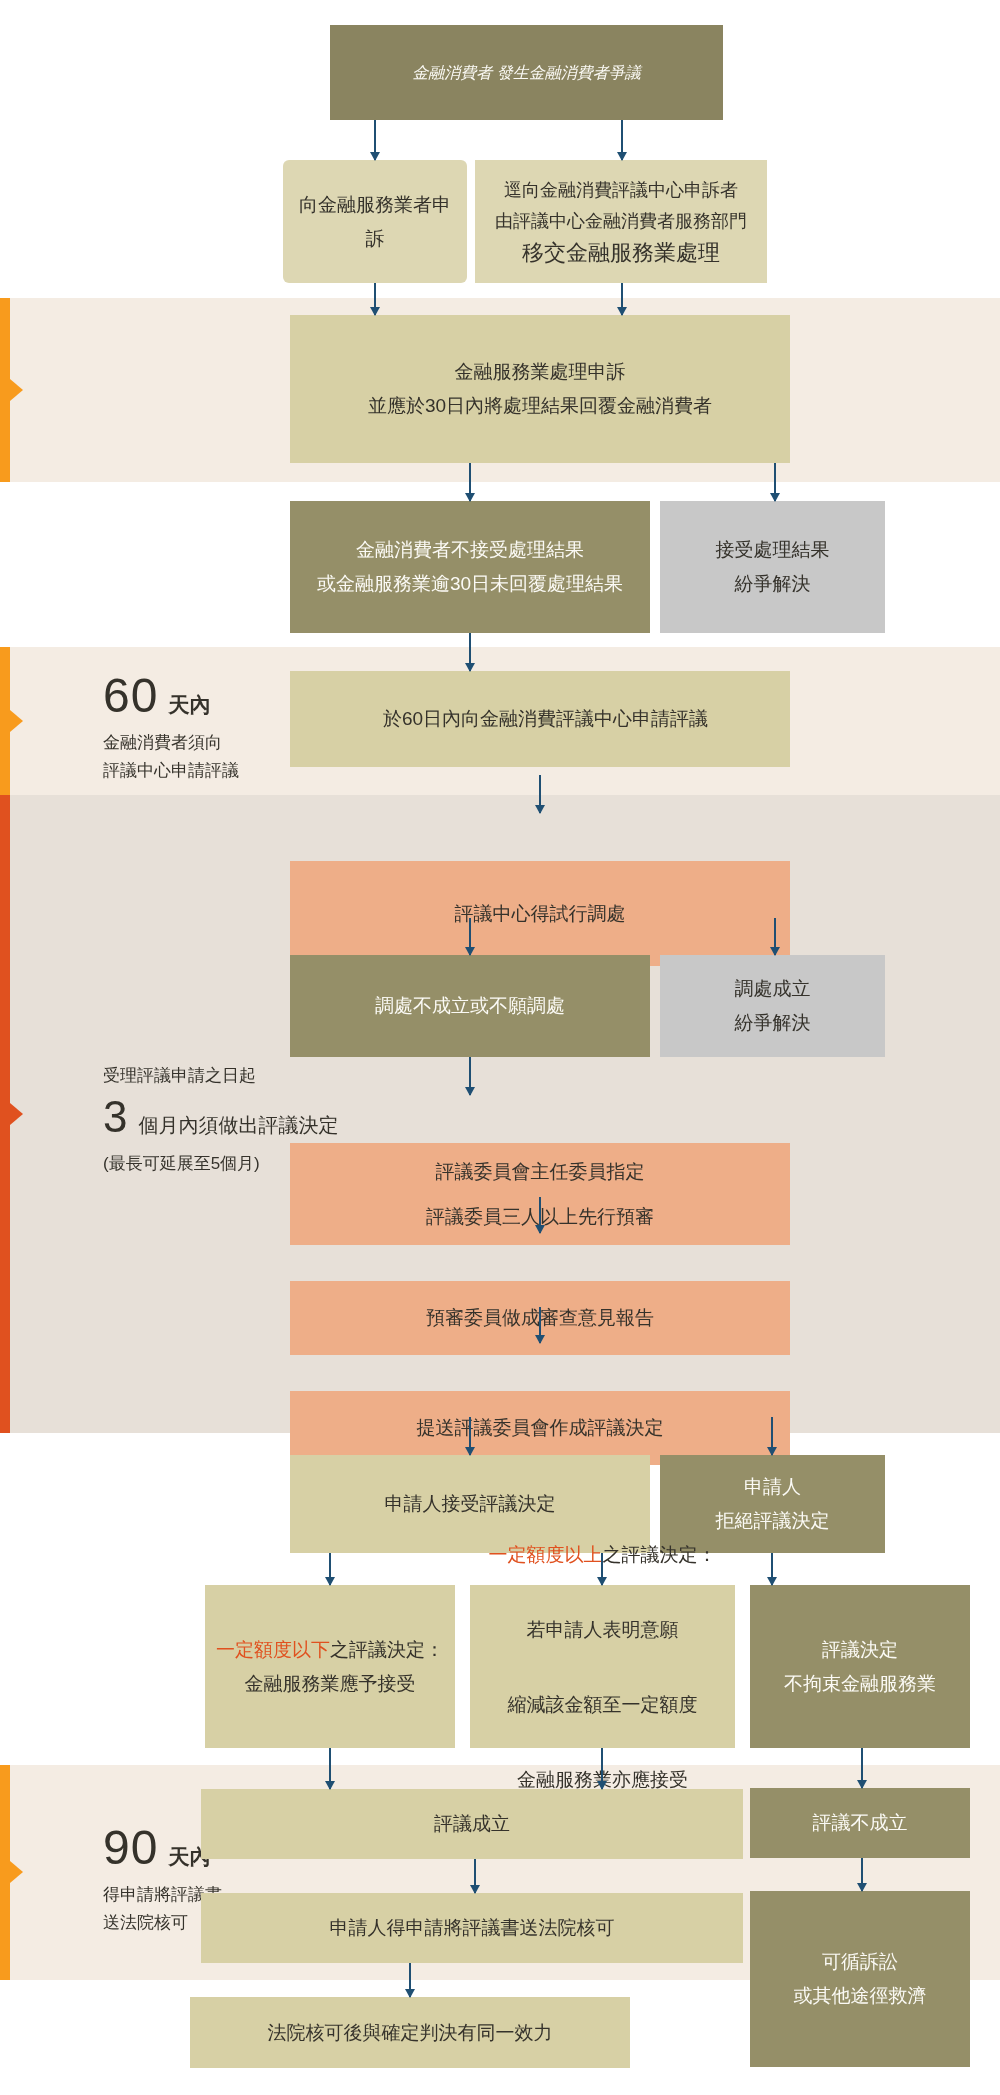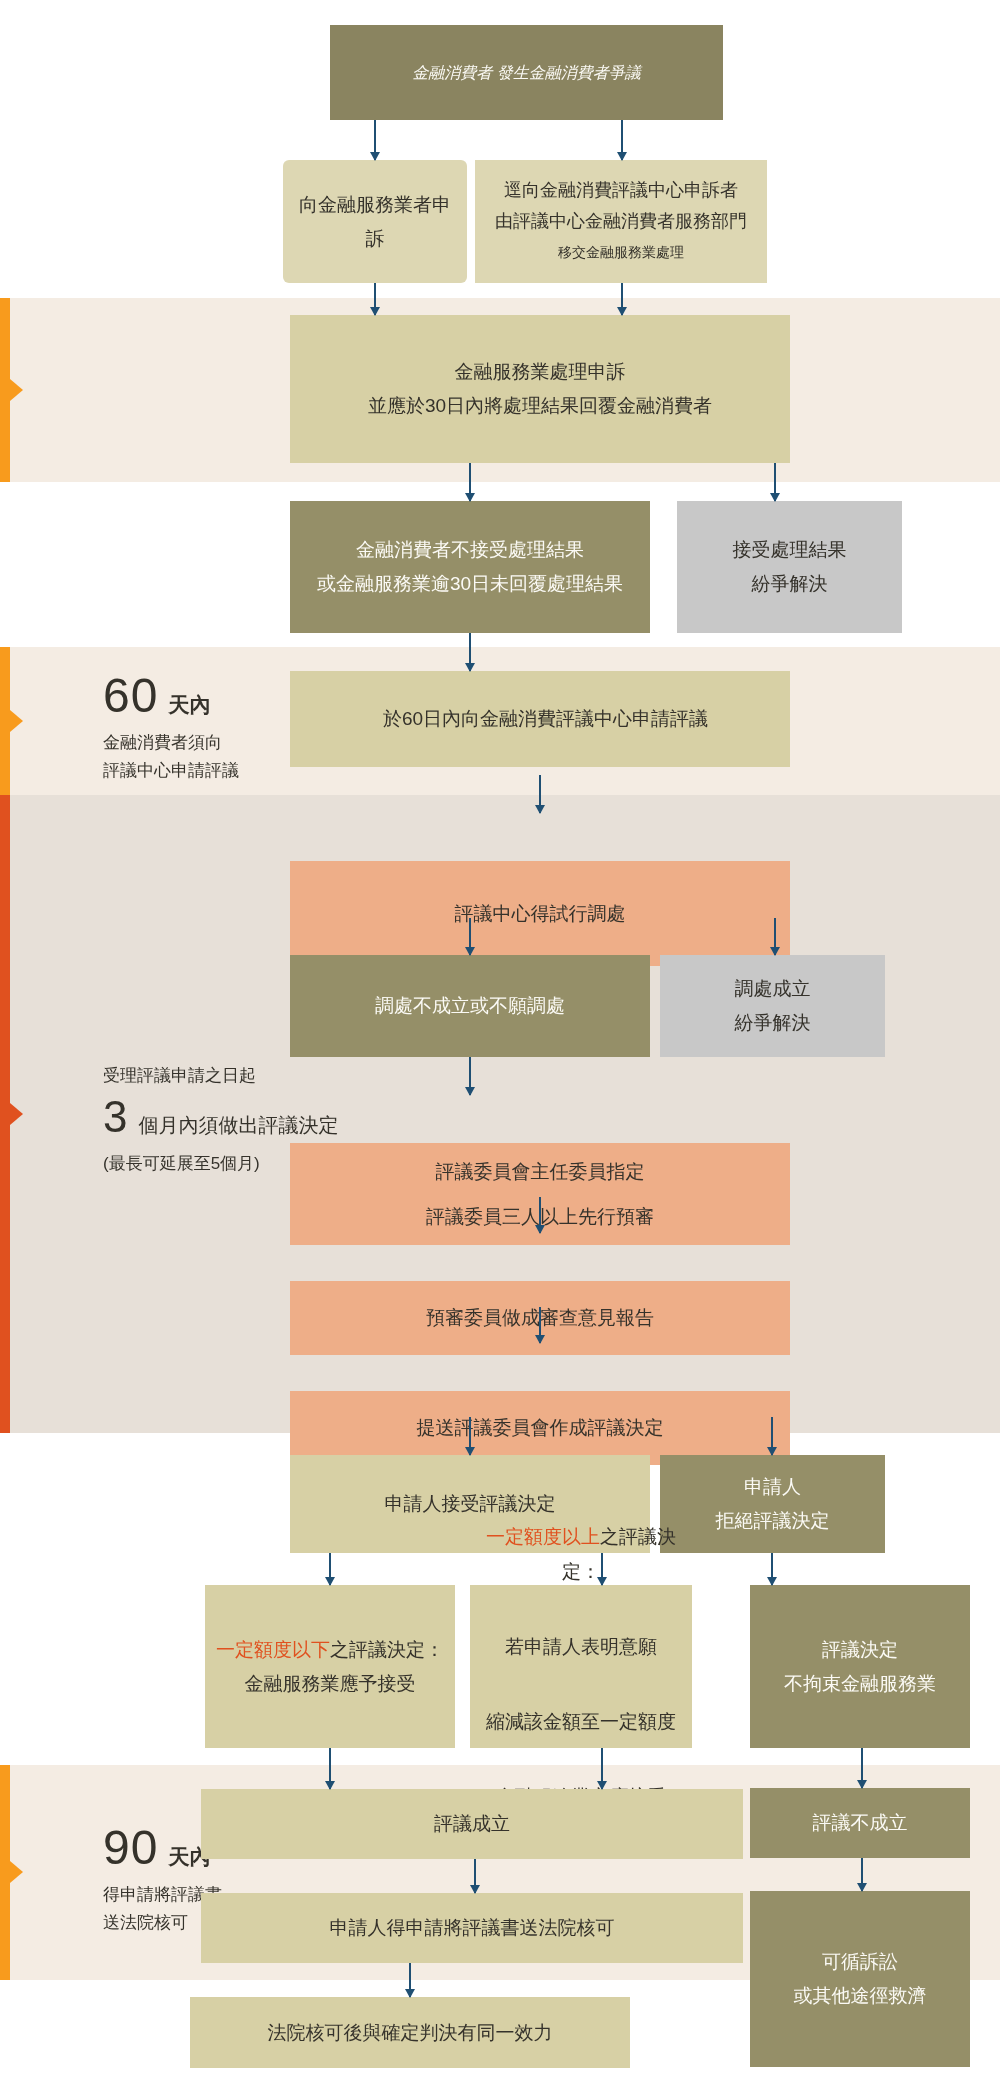--- a/index.html
+++ b/index.html
@@ -90,34 +90,34 @@
     <div class="bl" style="font-size:16px;font-style:italic;">金融消費者 發生金融消費者爭議</div>
   </div>
 
   <div class="box light2" style="left:283px;top:160px;width:184px;height:123px;border-radius:6px;">
     <div class="bl">向金融服務業者申訴</div>
   </div>
 
   <div class="box light2" style="left:475px;top:160px;width:292px;height:123px;padding:4px 4px;">
     <div class="bl" style="font-size:18px;line-height:31px;">逕向金融消費評議中心申訴者</div>
     <div class="bl" style="font-size:18px;line-height:31px;">由評議中心金融消費者服務部門</div>
-    <div class="bl" style="font-size:14px;line-height:31px;">移交金融服務業處理</div>
+    <div class="bl" style="font-size:22px;line-height:31px;">移交金融服務業處理</div>
   </div>
 
   <div class="box light" style="left:290px;top:315px;width:500px;height:148px;">
     <div class="bl">金融服務業處理申訴</div>
     <div class="bl">並應於30日內將處理結果回覆金融消費者</div>
   </div>
 
   <div class="box dark2" style="left:290px;top:501px;width:360px;height:132px;">
     <div class="bl">金融消費者不接受處理結果</div>
     <div class="bl">或金融服務業逾30日未回覆處理結果</div>
   </div>
 
-  <div class="box grayb" style="left:660px;top:501px;width:225px;height:132px;margin-left:17px;">
+  <div class="box grayb" style="left:660px;top:501px;width:225px;height:132px;">
     <div class="bl">接受處理結果</div>
     <div class="bl">紛爭解決</div>
   </div>
 
   <div class="box light" style="left:290px;top:671px;width:500px;height:96px;padding-left:21px;">
     <div class="bl">於60日內向金融消費評議中心申請評議</div>
   </div>
 
   <div class="box salmon" style="left:290px;top:813px;width:500px;height:105px;">
     <div class="bl">評議中心得試行調處</div>
@@ -152,21 +152,21 @@
   <div class="box dark2" style="left:660px;top:1455px;width:225px;height:98px;">
     <div class="bl">申請人</div>
     <div class="bl">拒絕評議決定</div>
   </div>
 
   <div class="box light" style="left:205px;top:1585px;width:250px;height:163px;">
     <div class="bl"><span class="hl">一定額度以下</span><span>之評議決定：</span></div>
     <div class="bl">金融服務業應予接受</div>
   </div>
 
-  <div class="box light" style="left:470px;top:1585px;width:222px;height:163px;padding:4px 4px;gap:40px;">
+  <div class="box light" style="left:470px;top:1585px;width:265px;height:163px;padding:4px 4px;gap:40px;">
     <div class="bl" style="line-height:35px;"><span class="hl">一定額度以上</span><span>之評議決定：</span></div>
     <div class="bl" style="line-height:35px;">若申請人表明意願</div>
     <div class="bl" style="line-height:35px;">縮減該金額至一定額度</div>
     <div class="bl" style="line-height:35px;">金融服務業亦應接受</div>
   </div>
 
   <div class="box dark2" style="left:750px;top:1585px;width:220px;height:163px;">
     <div class="bl">評議決定</div>
     <div class="bl">不拘束金融服務業</div>
   </div>

